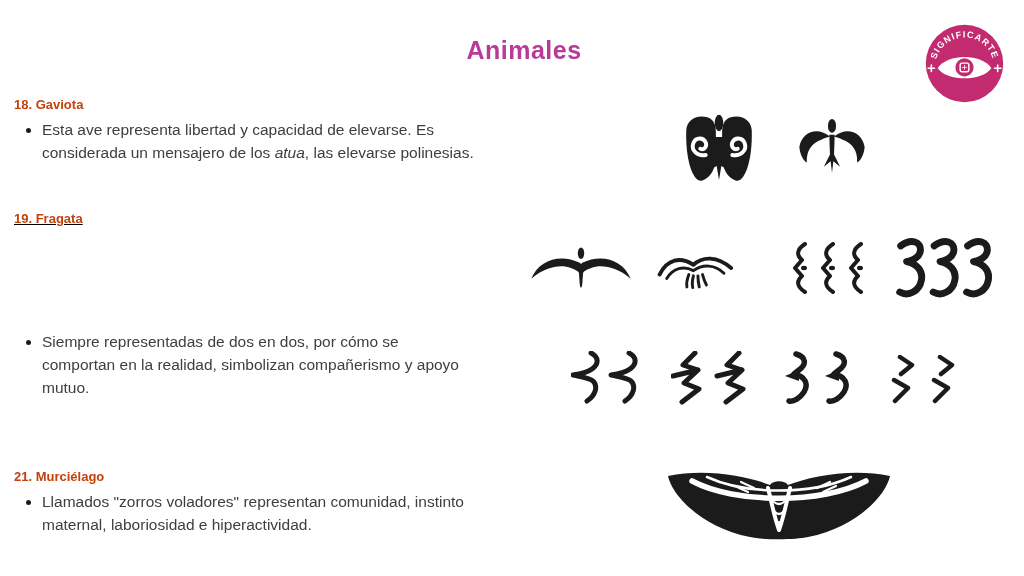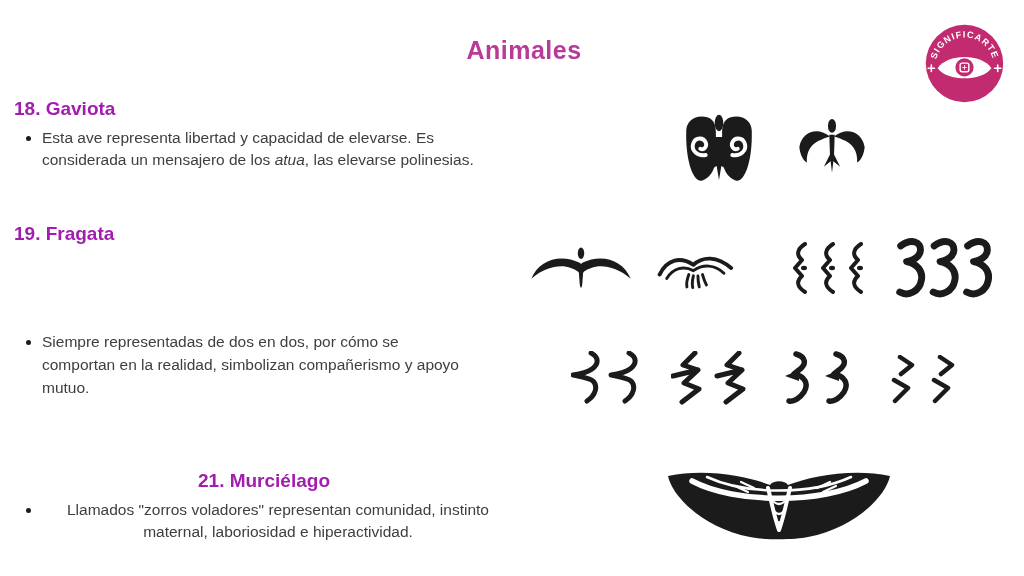--- a/index.html
+++ b/index.html
@@ -8,21 +8,21 @@
     font-family:"Liberation Sans",sans-serif;
   }
   .slide{position:absolute;inset:0;}
   .title{
     position:absolute;top:24px;left:0;width:100%;margin:12px;text-align:center;
     font-size:25px;font-weight:700;color:#b93b99;letter-spacing:.5px;
   }
   .logo{position:absolute;top:24px;right:20px;width:79px;height:79px;}
   .logo svg{display:block;width:100%;height:100%;}
   .section{position:absolute;left:14px;}
-  .section-heading{font-size:19px;font-weight:700;color:#a21caf;line-height:1.3;}
+  .section-heading{font-size:13px;font-weight:700;color:#c2410c;line-height:1.3;}
   .section ul{margin:5px 0 0 0;padding-left:28px;}
   .section li{
     font-size:15.5px;color:#3e3e3e;line-height:1.47;
   }
   .section li::marker{color:#1c1c1c;}
   .sym{position:absolute;}
   .sym svg{display:block;width:100%;height:100%;}
   .fl{fill:#1b1b1b;stroke:none;}
   .sk{fill:none;stroke:#1b1b1b;stroke-linecap:round;stroke-linejoin:round;}
   .wk{fill:none;stroke:#ffffff;stroke-linecap:round;stroke-linejoin:round;}
@@ -51,31 +51,31 @@
     </svg>
   </div>
 
   <div class="section" style="top:97px;width:478px;">
     <div class="section-heading">18. Gaviota</div>
     <ul>
       <li><span>Esta ave representa libertad y capacidad de elevarse. Es considerada un mensajero de los </span><i>atua</i><span>, las elevarse polinesias.</span></li>
     </ul>
   </div>
 
-  <div class="section" style="top:222px;width:478px;">
+  <div class="section" style="top:211px;width:478px;text-decoration:underline;">
     <div class="section-heading">19. Fragata</div>
   </div>
 
   <div class="section" style="top:326px;width:462px;">
     <ul>
       <li>Siempre representadas de dos en dos, por cómo se comportan en la realidad, simbolizan compañerismo y apoyo mutuo.</li>
     </ul>
   </div>
 
-  <div class="section" style="top:469px;width:500px;text-align:center;">
+  <div class="section" style="top:469px;width:500px;">
     <div class="section-heading">21. Murciélago</div>
     <ul>
       <li>Llamados "zorros voladores" representan comunidad, instinto maternal, laboriosidad e hiperactividad.</li>
     </ul>
   </div>
 
   <div class="sym" style="left:680px;top:112px;width:78px;height:72px;">
     <svg viewBox="0 0 100 92">
       <path class="fl" d="M8,24 C8,10 22,2 36,7 C44,10 46,18 46,26 L46,56 C46,72 40,84 28,88 C16,90 7,60 8,24 Z"></path>
       <path class="fl" d="M92,24 C92,10 78,2 64,7 C56,10 54,18 54,26 L54,56 C54,72 60,84 72,88 C84,90 93,60 92,24 Z"></path>

